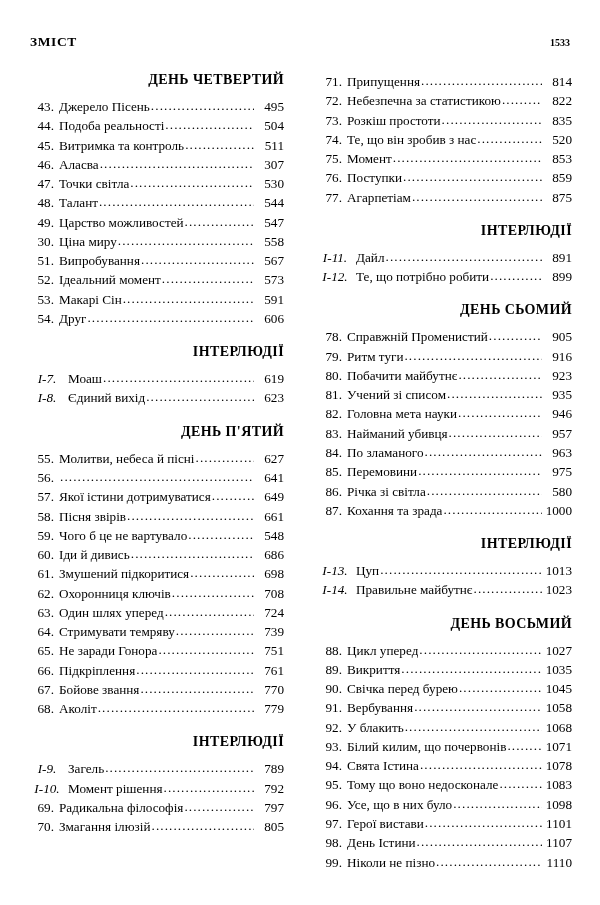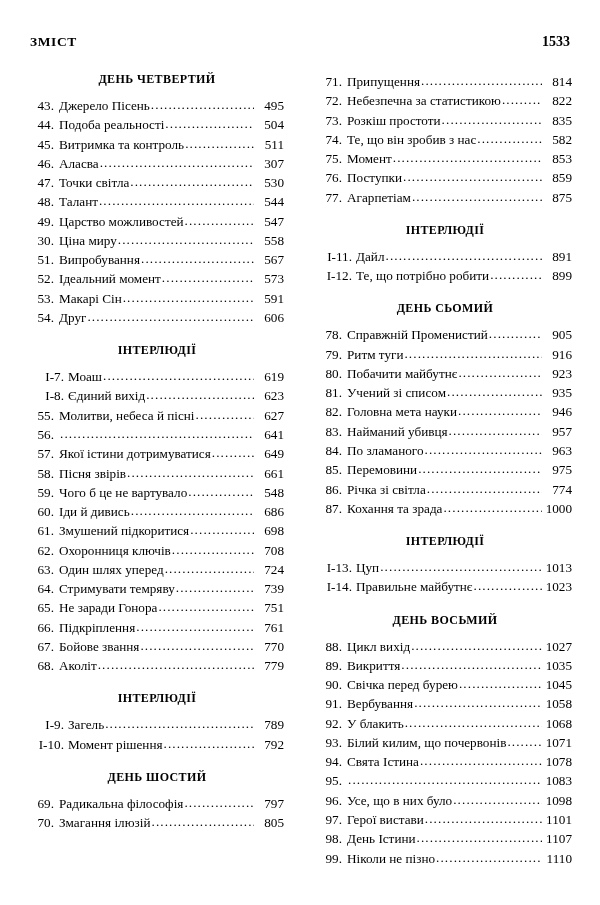--- a/index.html
+++ b/index.html
@@ -25,56 +25,56 @@
   .header {
     display: flex;
     justify-content: space-between;
     align-items: baseline;
     font-weight: bold;
     font-size: 13.5px;
     letter-spacing: 0.6px;
     margin-bottom: 22px;
   }
   .header .folio {
-    font-size: 14px;
+    font-size: 10px;
     letter-spacing: 0;
     margin-left: 20px;
   }
   .columns {
     display: flex;
     gap: 34px;
   }
   .col {
     width: 254px;
     flex: 0 0 254px;
   }
   .sec-title {
-    text-align: center;
+    text-align: right;
     font-weight: bold;
-    font-size: 12px;
+    font-size: 14px;
     letter-spacing: 0.4px;
     margin: 16px 0 9px 0;
   }
   .sec-title.first {
     margin-top: 0;
   }
   .entry {
     display: flex;
     align-items: baseline;
     font-size: 13.2px;
     line-height: 1.46;
     white-space: nowrap;
   }
   .entry .num {
     flex: 0 0 auto;
     text-align: right;
     padding-right: 5px;
   }
   .entry .num.n2 { min-width: 24px; }
-  .entry .num.inter { min-width: 34px; text-align: right; padding-right: 4px; }
+  .entry .num.inter { min-width: 34px; text-align: center; padding-right: 4px; font-style: italic; }
   .entry .label {
     flex: 0 0 auto;
     overflow: hidden;
     text-overflow: clip;
   }
   .entry .dots {
     flex: 1 1 auto;
     overflow: hidden;
     white-space: nowrap;
     letter-spacing: 1.1px;
@@ -180,20 +180,21 @@
           <span class="label">Моаш</span>
           <span class="dots">..........................................................................................</span>
           <span class="page-no">619</span>
         </div>
         <div class="entry">
           <span class="num inter">I-8.</span>
           <span class="label">Єдиний вихід</span>
           <span class="dots">..........................................................................................</span>
           <span class="page-no">623</span>
         </div>
+        <div class="sec-title">ДЕНЬ П'ЯТИЙ</div>
         <div class="entry">
           <span class="num n2">55.</span>
           <span class="label">Молитви, небеса й пісні</span>
           <span class="dots">..........................................................................................</span>
           <span class="page-no">627</span>
         </div>
         <div class="entry">
           <span class="num n2">56.</span>
           <span class="dots">..........................................................................................</span>
           <span class="page-no">641</span>
@@ -276,21 +277,20 @@
           <span class="label">Загель</span>
           <span class="dots">..........................................................................................</span>
           <span class="page-no">789</span>
         </div>
         <div class="entry">
           <span class="num inter">I-10.</span>
           <span class="label">Момент рішення</span>
           <span class="dots">..........................................................................................</span>
           <span class="page-no">792</span>
         </div>
-        <div class="sec-title">ДЕНЬ ШОСТИЙ</div>
         <div class="entry">
           <span class="num n2">69.</span>
           <span class="label">Радикальна філософія</span>
           <span class="dots">..........................................................................................</span>
           <span class="page-no">797</span>
         </div>
         <div class="entry">
           <span class="num n2">70.</span>
           <span class="label">Змагання ілюзій</span>
           <span class="dots">..........................................................................................</span>
@@ -313,21 +313,21 @@
         <div class="entry">
           <span class="num n2">73.</span>
           <span class="label">Розкіш простоти</span>
           <span class="dots">..........................................................................................</span>
           <span class="page-no">835</span>
         </div>
         <div class="entry">
           <span class="num n2">74.</span>
           <span class="label">Те, що він зробив з нас</span>
           <span class="dots">..........................................................................................</span>
-          <span class="page-no">582</span>
+          <span class="page-no">520</span>
         </div>
         <div class="entry">
           <span class="num n2">75.</span>
           <span class="label">Момент</span>
           <span class="dots">..........................................................................................</span>
           <span class="page-no">853</span>
         </div>
         <div class="entry">
           <span class="num n2">76.</span>
           <span class="label">Поступки</span>
@@ -399,21 +399,21 @@
         <div class="entry">
           <span class="num n2">85.</span>
           <span class="label">Перемовини</span>
           <span class="dots">..........................................................................................</span>
           <span class="page-no">975</span>
         </div>
         <div class="entry">
           <span class="num n2">86.</span>
           <span class="label">Річка зі світла</span>
           <span class="dots">..........................................................................................</span>
-          <span class="page-no">774</span>
+          <span class="page-no">580</span>
         </div>
         <div class="entry">
           <span class="num n2">87.</span>
           <span class="label">Кохання та зрада</span>
           <span class="dots">..........................................................................................</span>
           <span class="page-no">1000</span>
         </div>
         <div class="sec-title">ІНТЕРЛЮДІЇ</div>
         <div class="entry">
           <span class="num inter">I-13.</span>
@@ -423,21 +423,21 @@
         </div>
         <div class="entry">
           <span class="num inter">I-14.</span>
           <span class="label">Правильне майбутнє</span>
           <span class="dots">..........................................................................................</span>
           <span class="page-no">1023</span>
         </div>
         <div class="sec-title">ДЕНЬ ВОСЬМИЙ</div>
         <div class="entry">
           <span class="num n2">88.</span>
-          <span class="label">Цикл вихід</span>
+          <span class="label">Цикл уперед</span>
           <span class="dots">..........................................................................................</span>
           <span class="page-no">1027</span>
         </div>
         <div class="entry">
           <span class="num n2">89.</span>
           <span class="label">Викриття</span>
           <span class="dots">..........................................................................................</span>
           <span class="page-no">1035</span>
         </div>
         <div class="entry">
@@ -465,20 +465,21 @@
           <span class="page-no">1071</span>
         </div>
         <div class="entry">
           <span class="num n2">94.</span>
           <span class="label">Свята Істина</span>
           <span class="dots">..........................................................................................</span>
           <span class="page-no">1078</span>
         </div>
         <div class="entry">
           <span class="num n2">95.</span>
+          <span class="label">Тому що воно недосконале</span>
           <span class="dots">..........................................................................................</span>
           <span class="page-no">1083</span>
         </div>
         <div class="entry">
           <span class="num n2">96.</span>
           <span class="label">Усе, що в них було</span>
           <span class="dots">..........................................................................................</span>
           <span class="page-no">1098</span>
         </div>
         <div class="entry">

